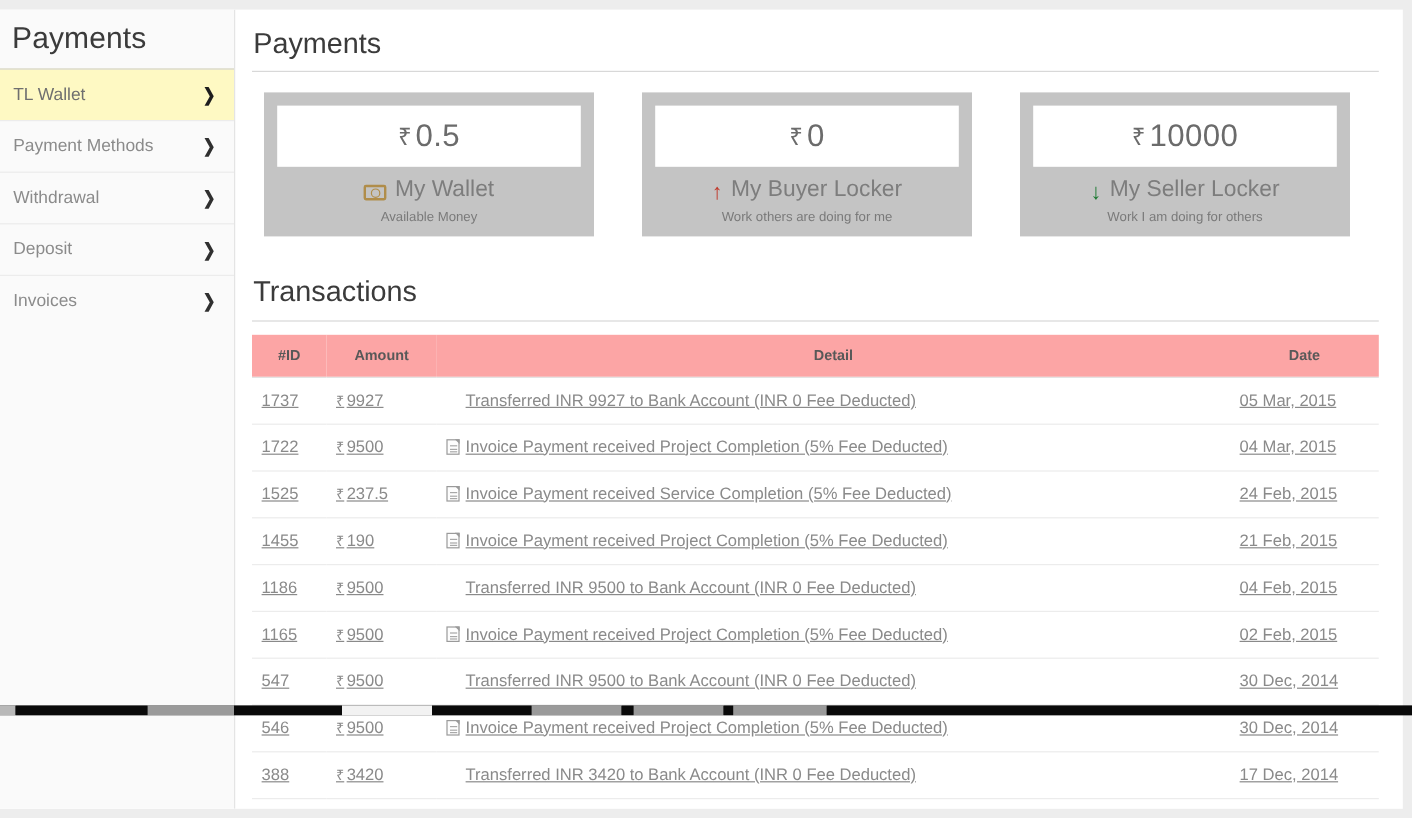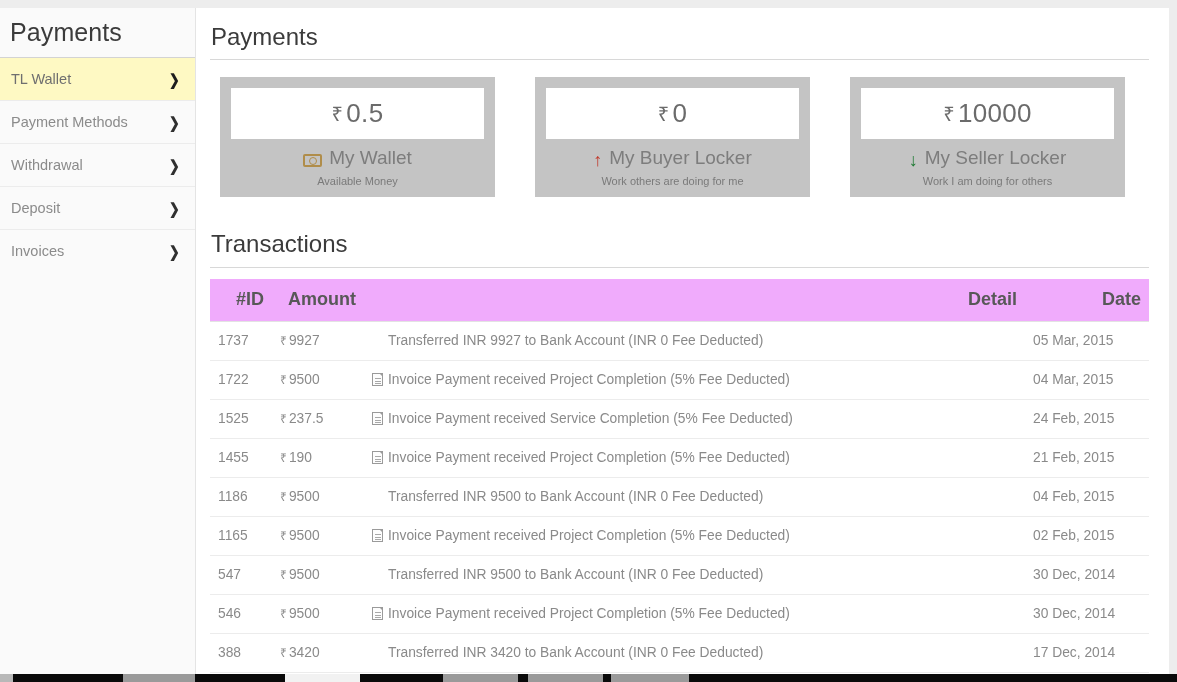--- a/index.html
+++ b/index.html
@@ -5,21 +5,21 @@
   * { box-sizing: border-box; margin: 0; padding: 0; }
   html, body {
     width: 1177px; height: 682px;
     font-family: "Liberation Sans", sans-serif;
     background: #ededed;
     overflow: hidden;
   }
 
   #viewport {
     position: relative;
-    width: 1177px; height: 682px;
+    width: 1177px; height: 596px;
     background: #ededed;
   }
 
   
   #page {
     position: absolute;
     left: 0; top: 8px;
     width: 1169px; height: 666px;
     background: #ffffff;
     display: flex;
@@ -165,35 +165,36 @@
 
   
   .tx-head { margin-top: 34px; }
   table.tx {
     width: 100%;
     border-collapse: collapse;
     margin-top: 11px;
     table-layout: fixed;
   }
   table.tx thead th {
-    background: #f0abfc;
-    font-size: 18px;
+    background: #fca5a5;
+    font-size: 12px;
     font-weight: bold;
     color: #585858;
-    text-align: right;
+    text-align: center;
     padding: 10px 8px 11px 8px;
     border-bottom: 1px solid #e3e3e3;
   }
   table.tx tbody td {
     font-size: 13.8px;
     color: #8a8a8a;
     padding: 10px 8px 11px 8px;
     border-bottom: 1px solid #ececec;
     white-space: nowrap;
     overflow: hidden;
+    text-decoration: underline;
   }
   th.c-id, td.c-id { width: 62px; padding-left: 9px; }
   th.c-amt, td.c-amt { width: 92px; }
   th.c-det, td.c-det { width: auto; }
   th.c-date, td.c-date { width: 124px; }
   td.c-det { text-align: left; }
   td.c-amt .rupee-sm { font-size: 12px; margin-right: 2px; }
 
   .icon-pdf {
     display: inline-block;

